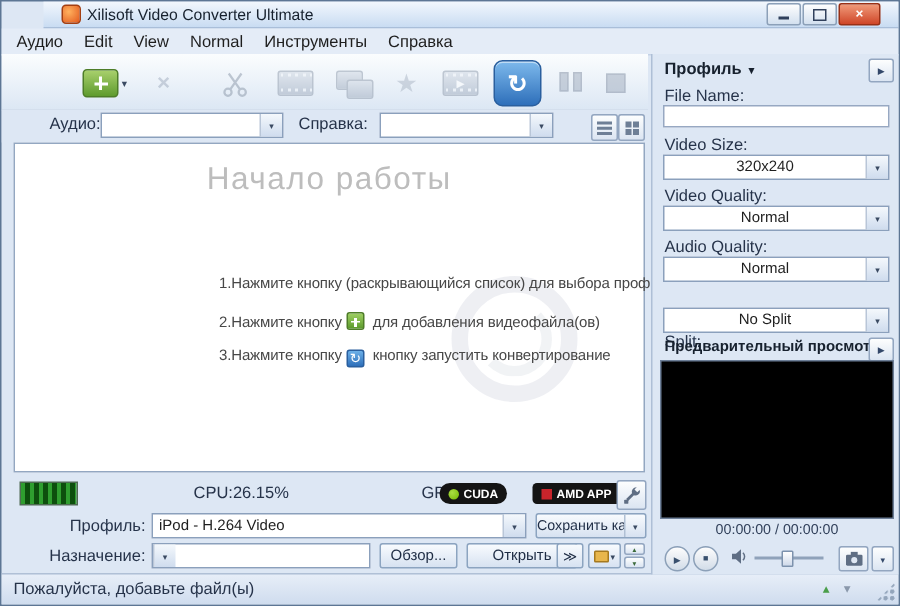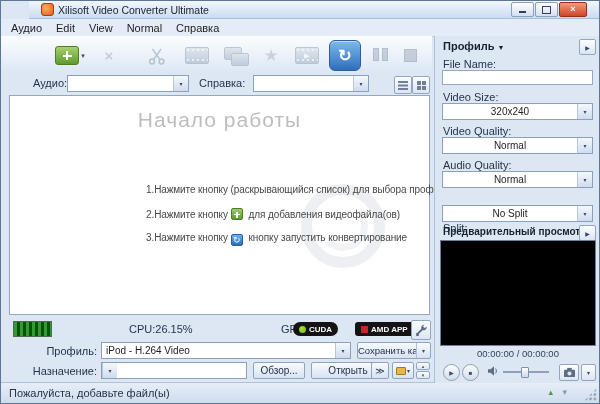--- a/index.html
+++ b/index.html
@@ -151,20 +151,21 @@
           <span>×</span>
         </div>
     </div>
   </div>
 
   <div class="menubar">
     <span class="menu-item">Аудио</span>
     <span class="menu-item">Edit</span>
     <span class="menu-item">View</span>
     <span class="menu-item">Normal</span>
+    <span class="menu-item">Инструменты</span>
     <span class="menu-item">Справка</span>
   </div>
 
   <div class="toolbar">
     <div class="tbi" style="left:50px;width:38px;">
       <span class="addbox">
           <span class="plusbar"></span>
         </span>
       <span class="caret">▾</span>
     </div>

